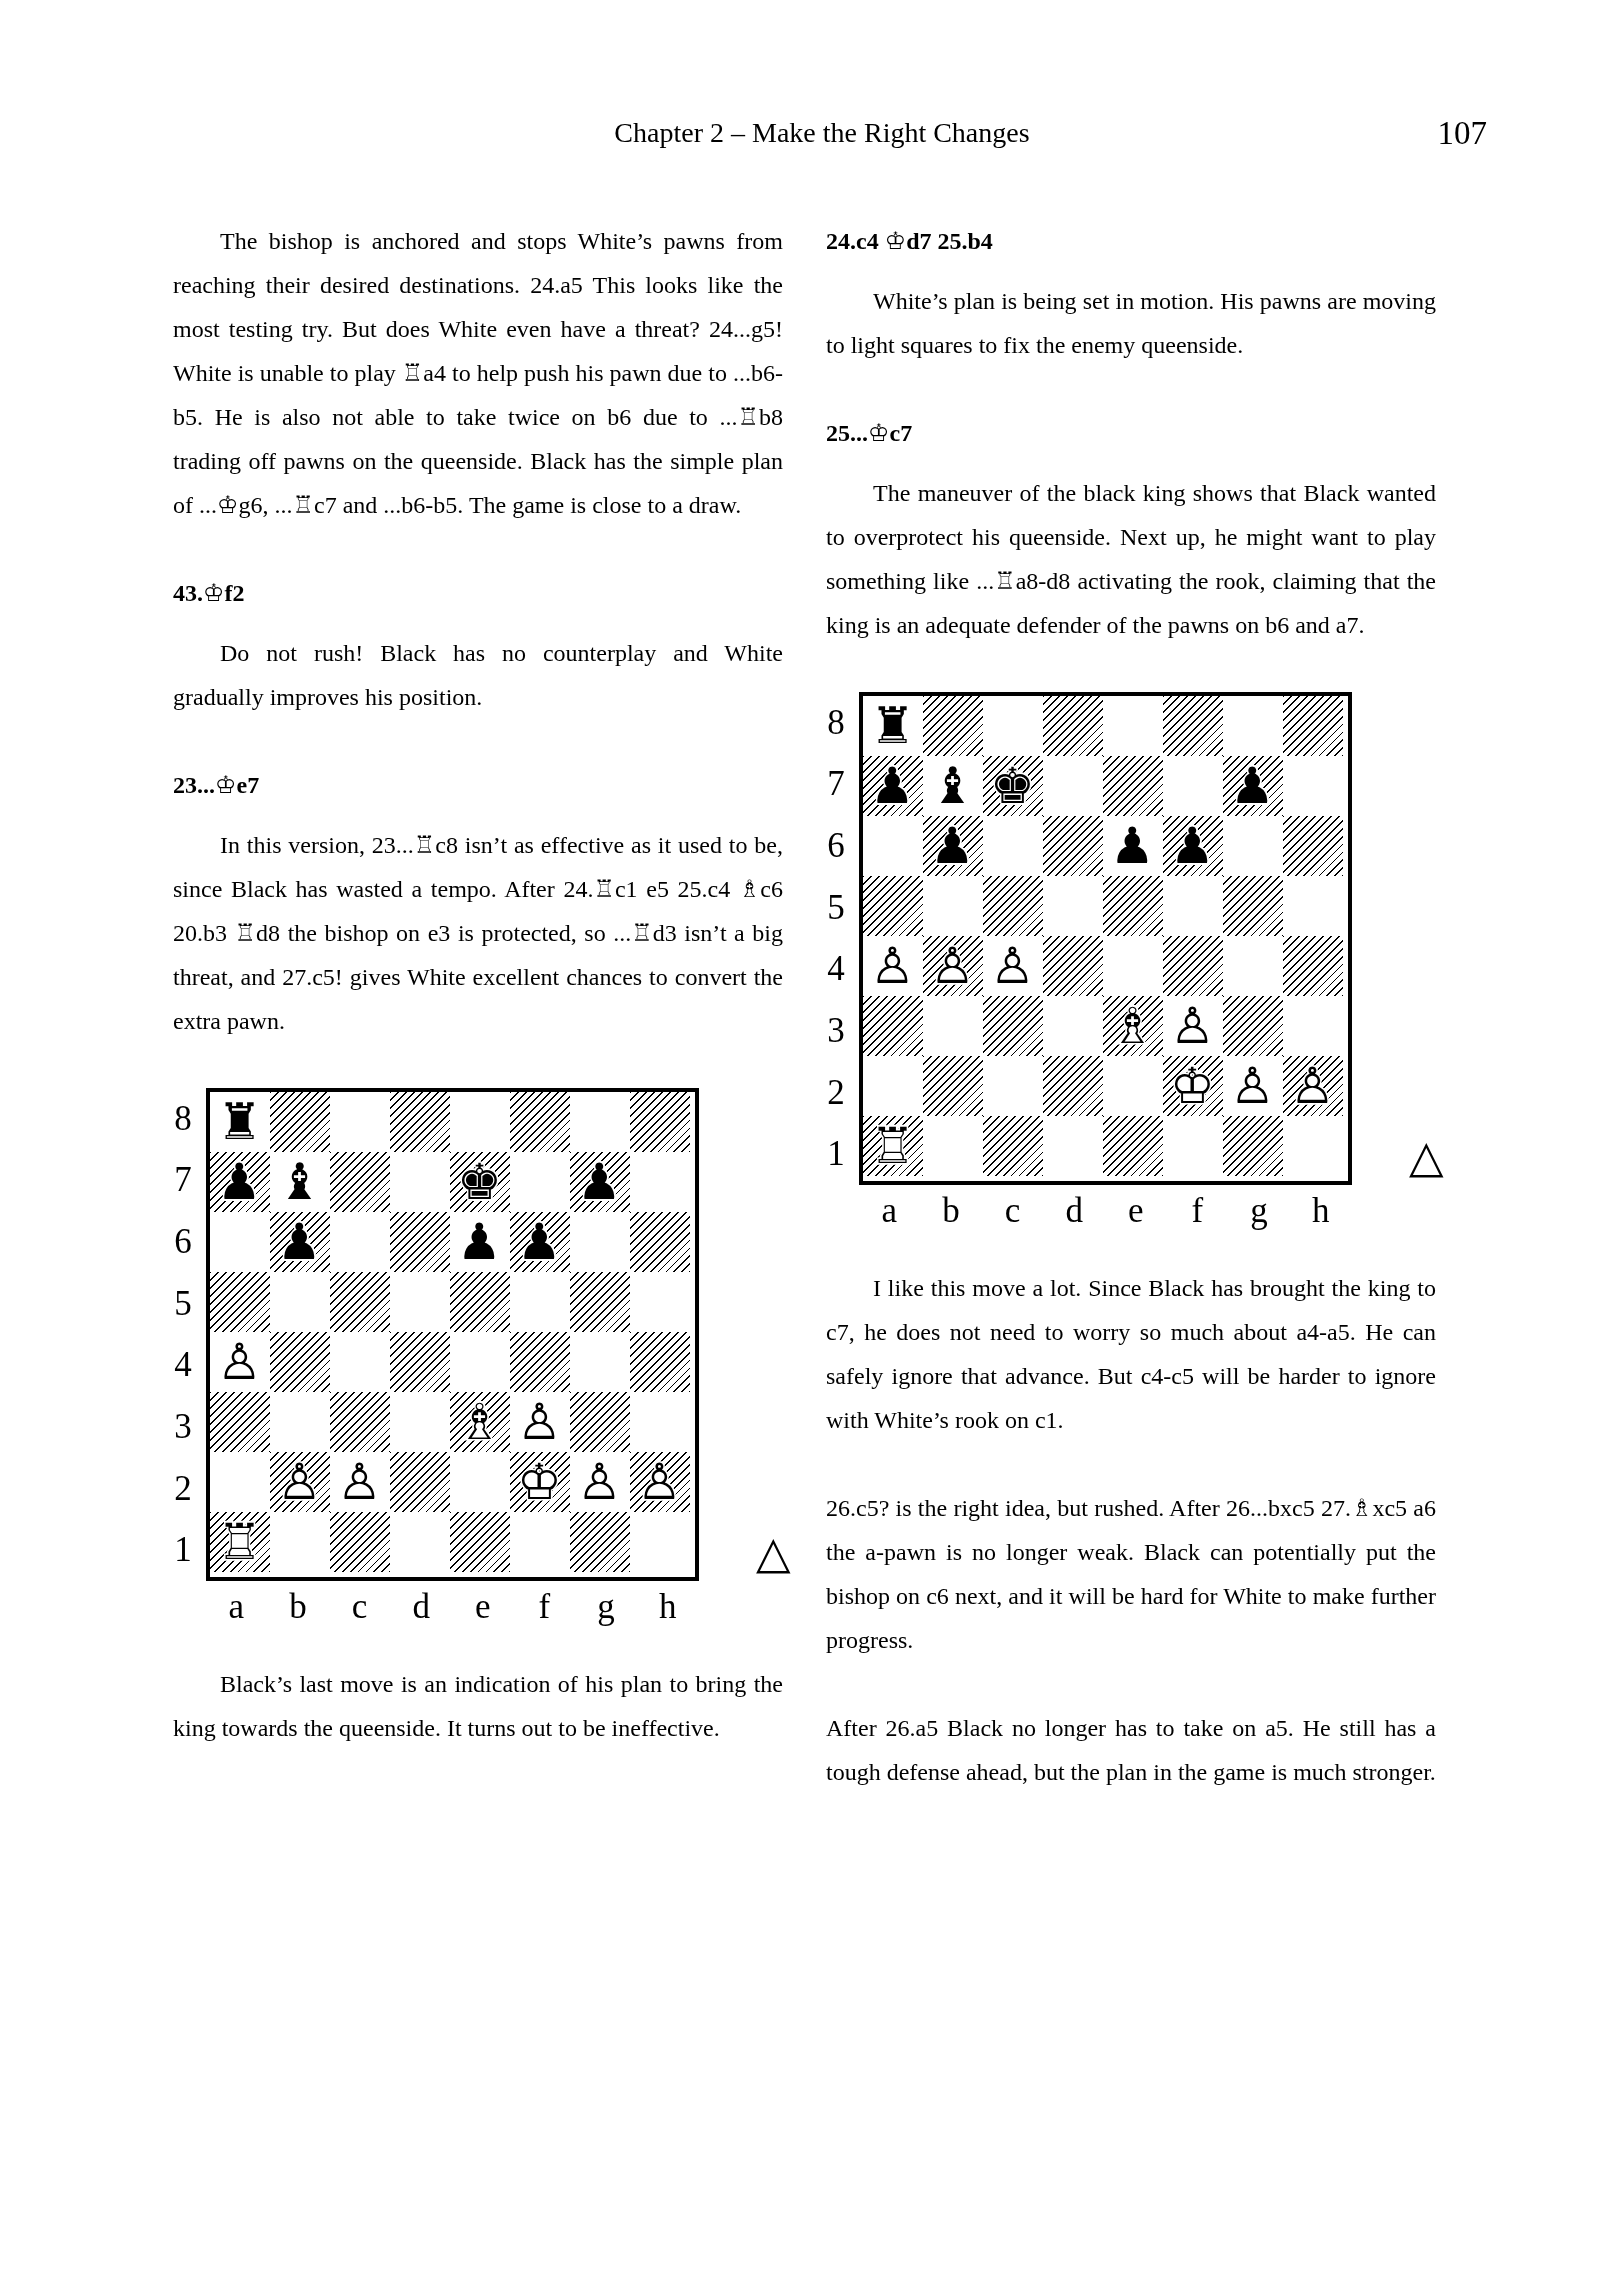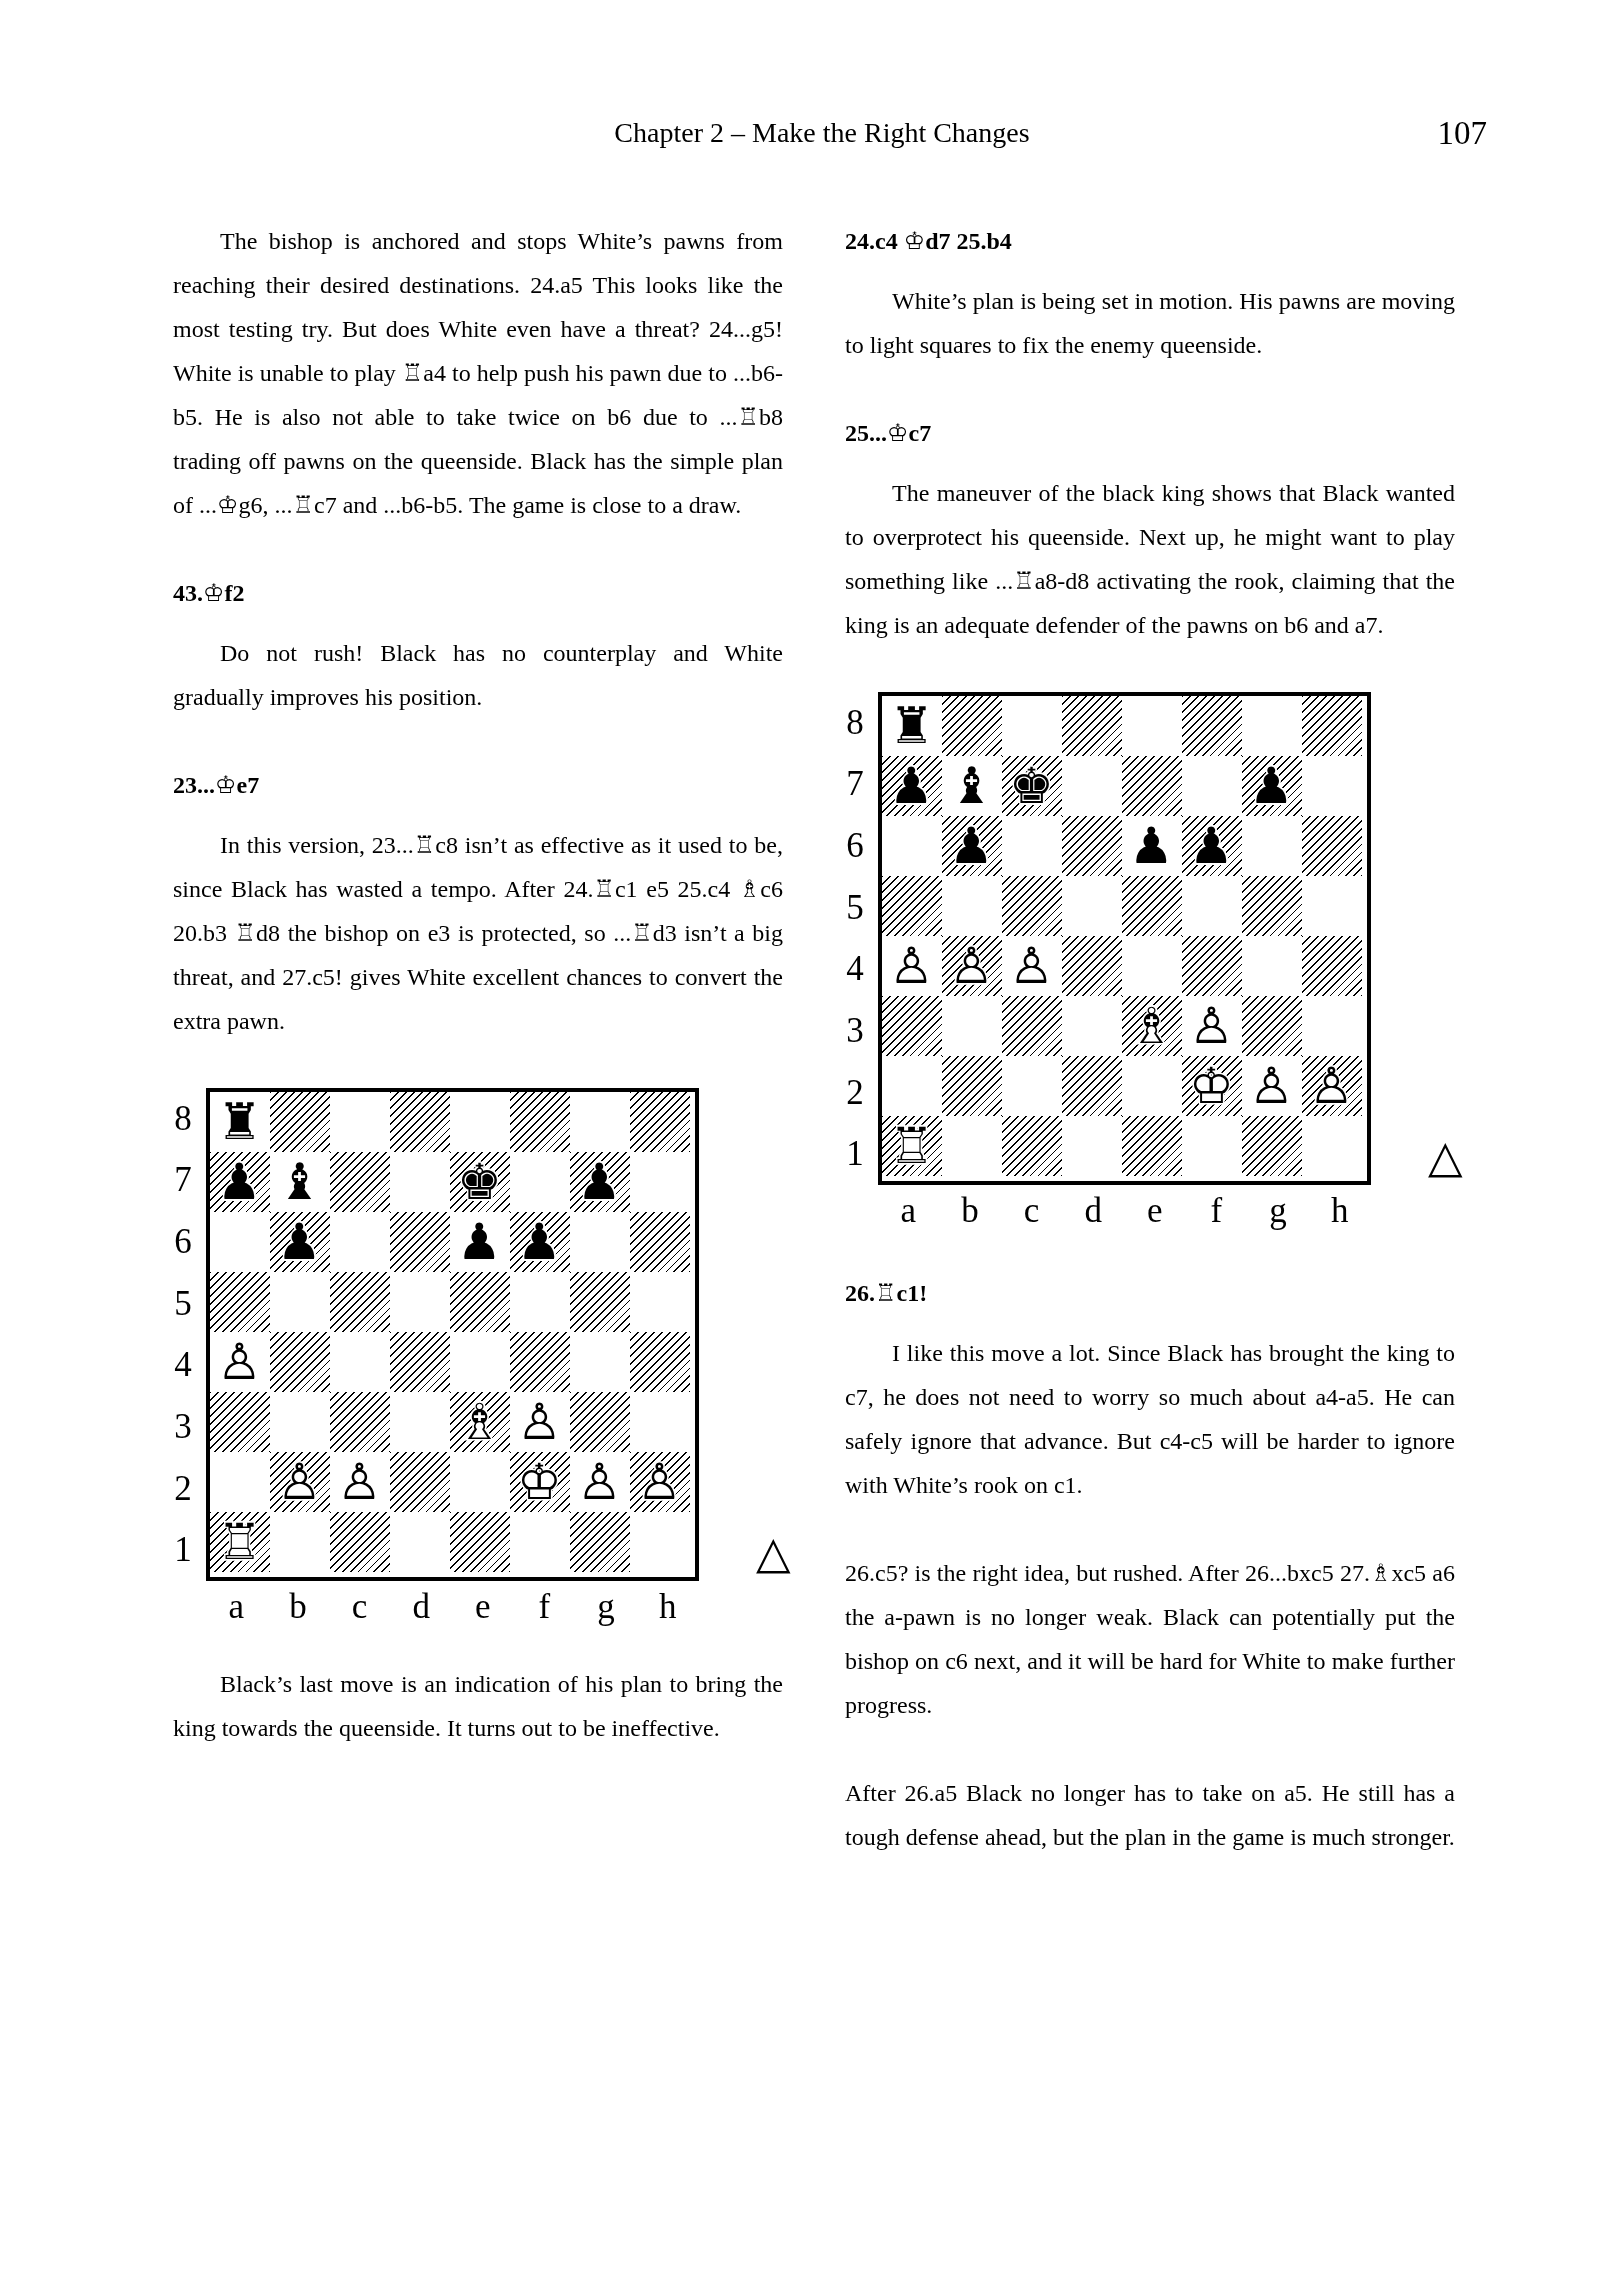--- a/index.html
+++ b/index.html
@@ -27,21 +27,21 @@
     right: 131px;
     font-size: 33px;
     line-height: 44px;
   }
   .column {
     position: absolute;
     top: 203px;
     width: 642px;
   }
   .col-left  { left: 157px; }
-  .col-right { left: 829px; }
+  .col-right { left: 810px; }
   p, h3 {
     margin: 16px;
     font-size: 24px;
     line-height: 44px;
     text-align: justify;
   }
   h3 { font-weight: bold; text-align: left; }
   .indent { text-indent: 47px; }
   .gap { margin-top: 44px; }
   .gap-sm { margin-top: 39px; }
@@ -395,20 +395,19 @@
           <div class="file-label">c</div>
           <div class="file-label">d</div>
           <div class="file-label">e</div>
           <div class="file-label">f</div>
           <div class="file-label">g</div>
           <div class="file-label">h</div>
         </div>
       <div class="to-move">△</div>
     </div>
 
-    <h3 class="gap-sm">26.♖c1!</h3>
     <p class="indent">I like this move a lot. Since Black has brought the king to c7, he does not need to worry so much about a4-a5. He can safely ignore that advance. But c4-c5 will be harder to ignore with White’s rook on c1.</p>
     <p class="gap">26.c5? is the right idea, but rushed. After 26...bxc5 27.♗xc5 a6 the a-pawn is no longer weak. Black can potentially put the bishop on c6 next, and it will be hard for White to make further progress.</p>
     <p class="gap">After 26.a5 Black no longer has to take on a5. He still has a tough defense ahead, but the plan in the game is much stronger.</p>
   </div>
 
 </div>
 
 
 </body></html>

